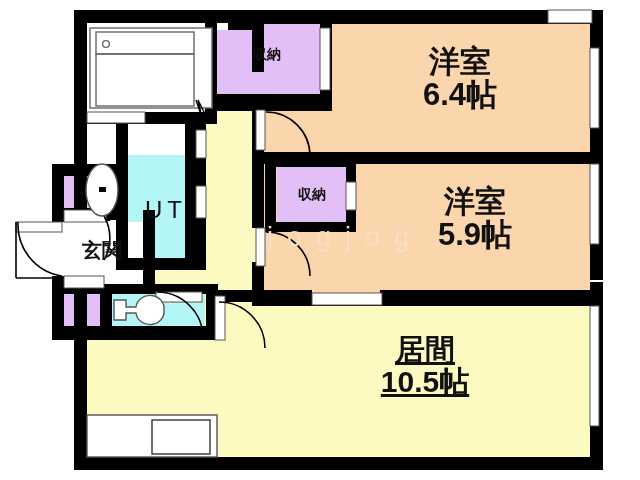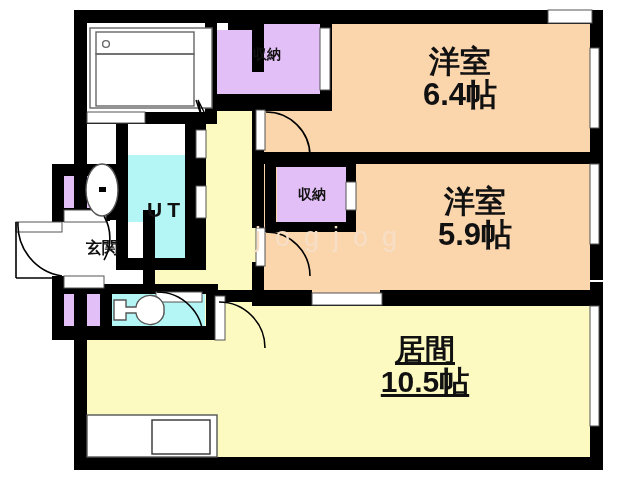--- a/index.html
+++ b/index.html
@@ -33,30 +33,31 @@
     line-height: 1.06;
     white-space: pre;
     pointer-events: none;
     letter-spacing: 0px;
   }
   .lbl-yoshitsu-1 { font-size: 31px; }
   .lbl-yoshitsu-2 { font-size: 31px; }
   .lbl-ima        { font-size: 30px; }
   .lbl-k          { font-size: 30px; }
   .lbl-storage    { font-size: 14px; }
-  .lbl-ut         { font-size: 21px; letter-spacing: 5px; font-weight: bold; }
-  .lbl-genkan     { font-size: 16px; }
+  .lbl-ut         { font-size: 24px; letter-spacing: 5px; font-weight: normal; }
+  .lbl-genkan     { font-size: 20px; }
   .watermark {
     position: absolute;
     font-size: 27px;
     color: #f6dfc6;
     letter-spacing: 14px;
     font-weight: normal;
     pointer-events: none;
     white-space: pre;
+    padding-left: 12px;
   }
 </style>
 </head>
 <body>
 
 <div id="floorplan-root">
 
   <svg id="floorplan-svg" viewBox="0 0 640 480">
 
     <rect x="213" y="305" width="377" height="152" fill="#FCFAC0"></rect>

